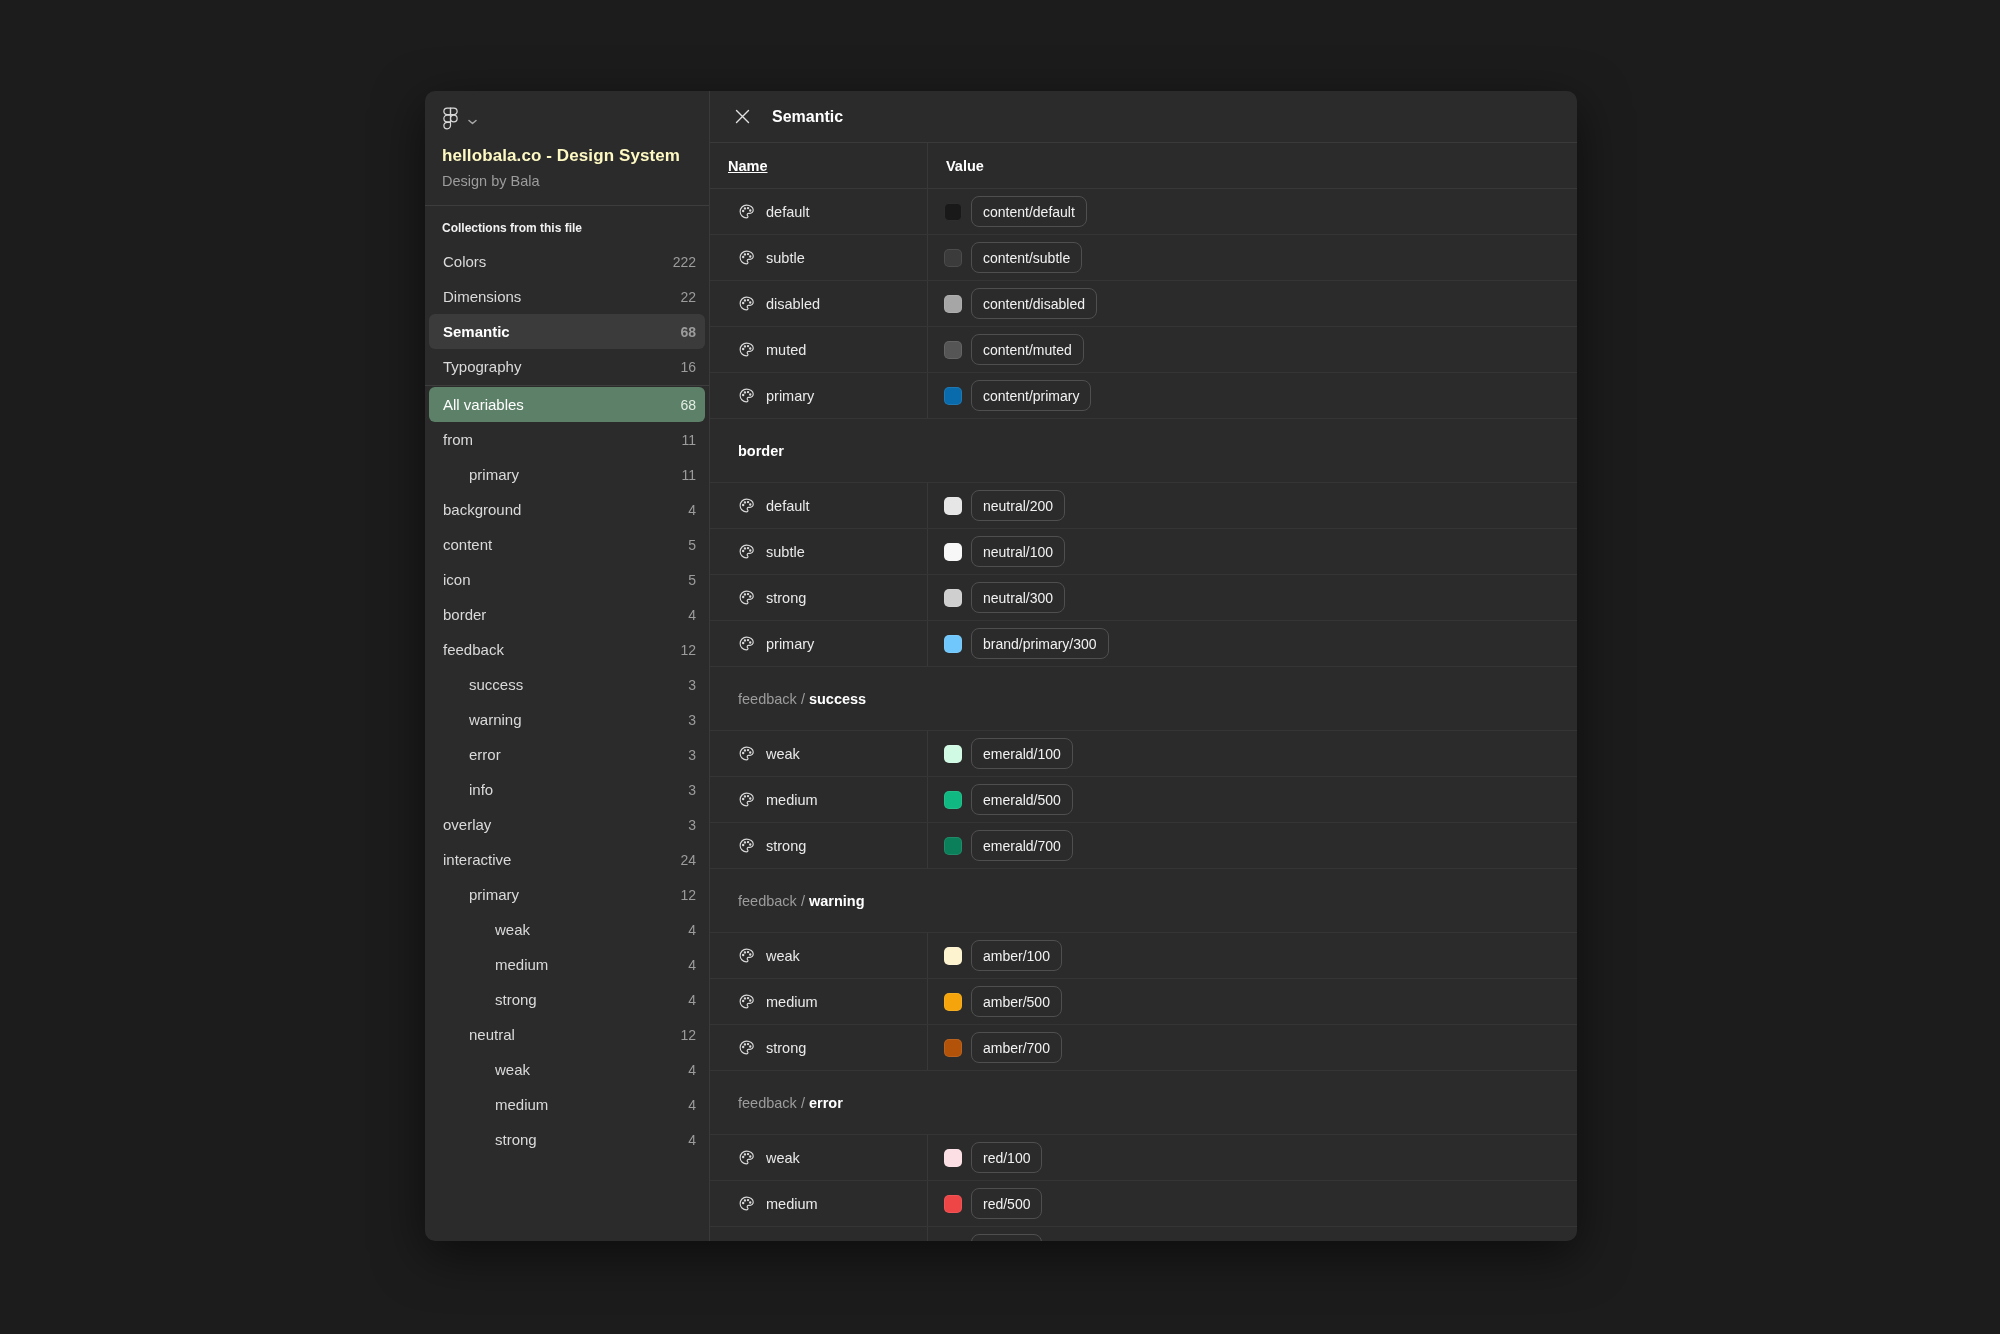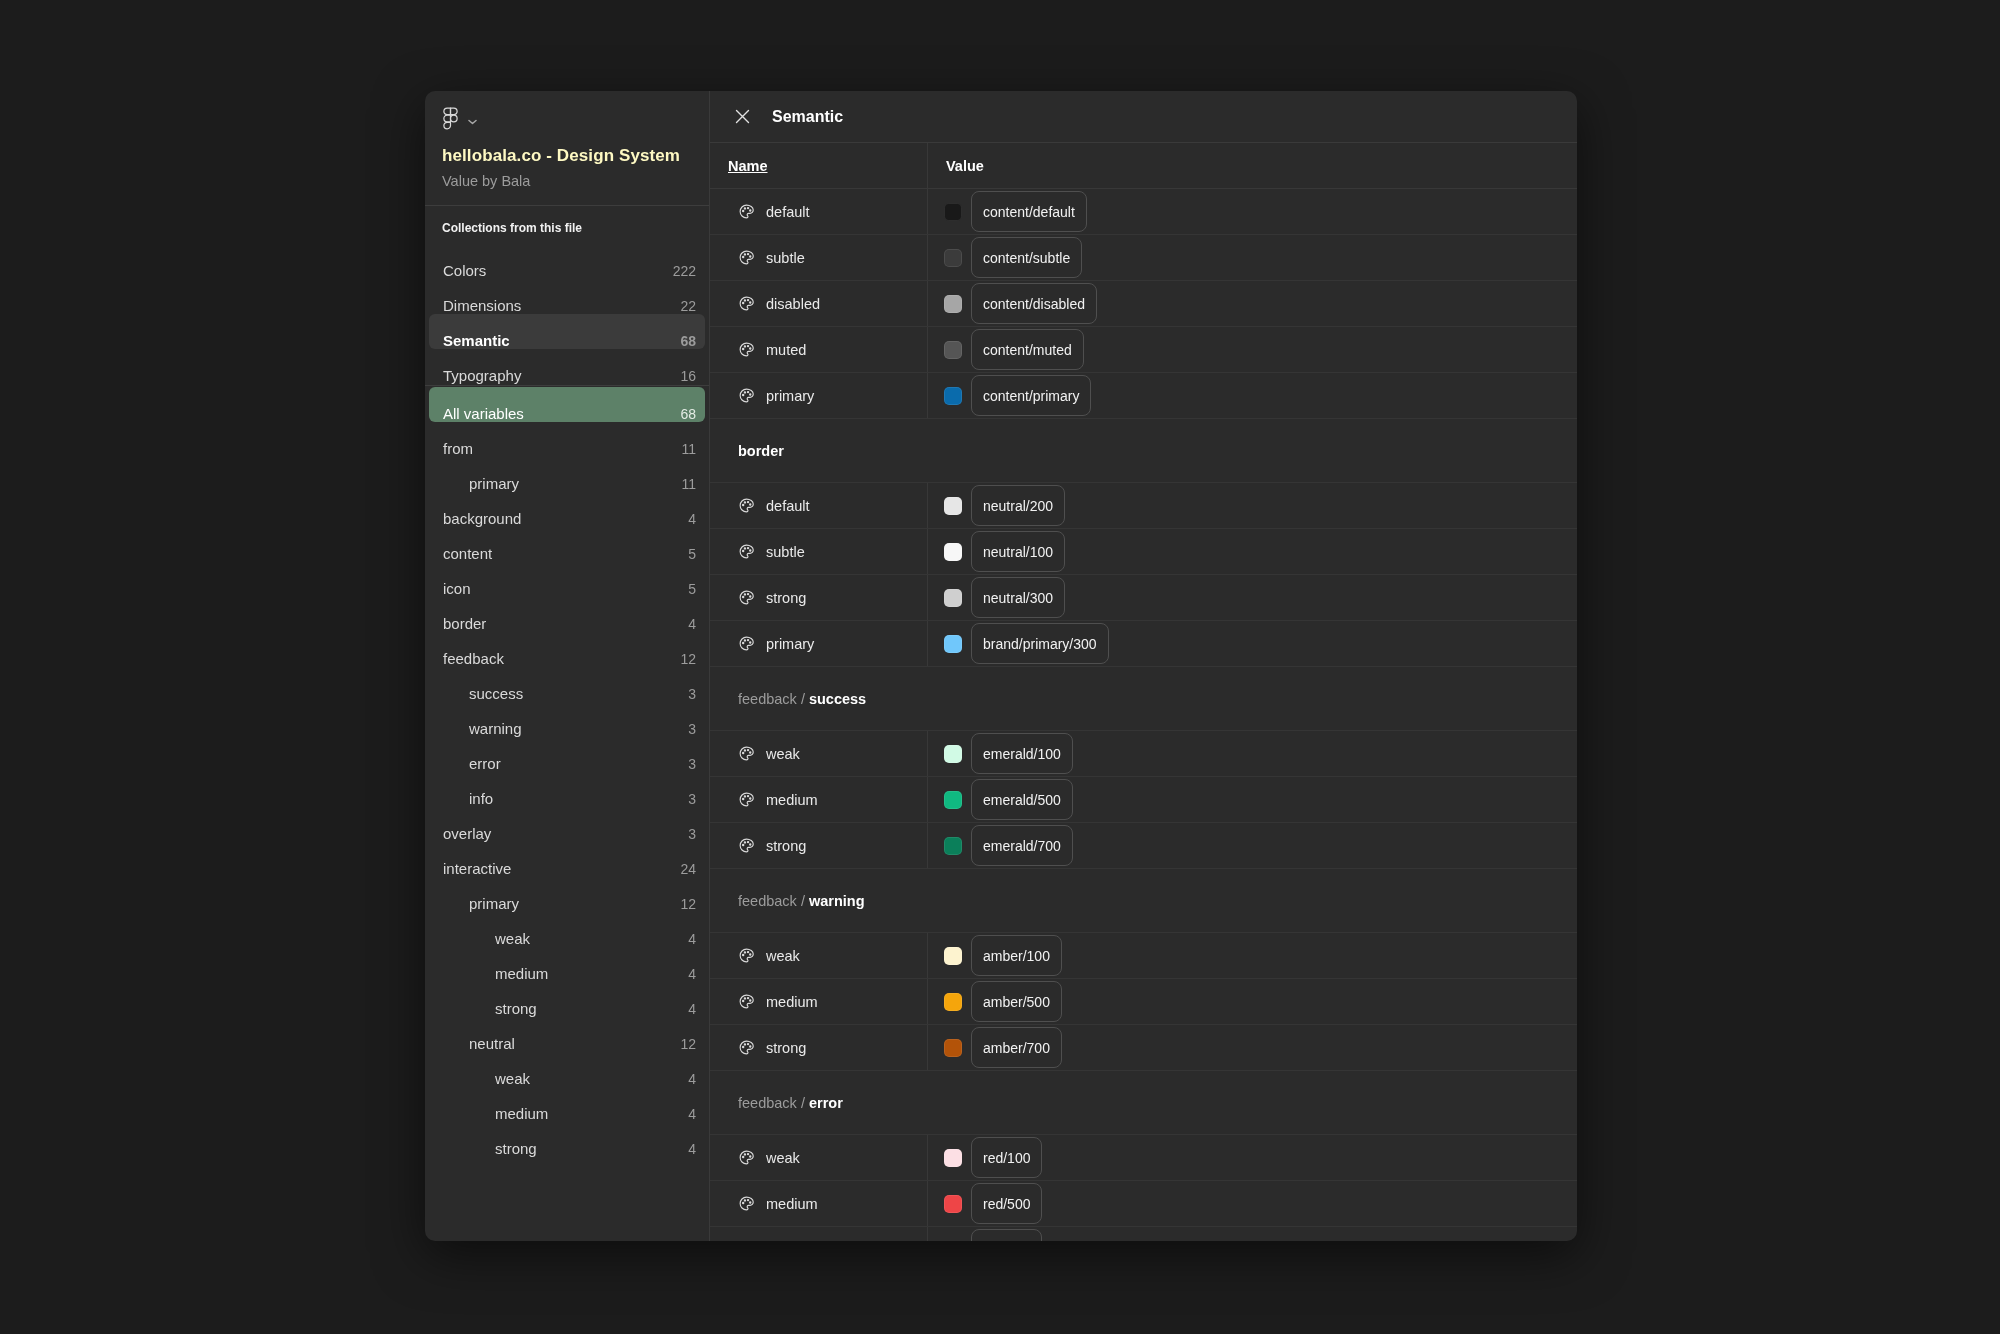--- a/index.html
+++ b/index.html
@@ -25,21 +25,21 @@
     border-right:1px solid #3a3a3a;
     padding:16px 17px 0 17px;
   }
   .logo-row{display:flex;align-items:center;gap:9px;height:26px;}
   .file-title{margin-top:13px;font-size:17px;font-weight:700;color:#fef9c3;letter-spacing:.1px;}
   .file-subtitle{margin-top:7px;font-size:14.5px;color:#9c9c9c;}
   .sb-hdivider{height:1px;background:#3d3d3d;margin:16px -17px 0 -17px;}
   .collections-label{margin-top:15px;font-size:12px;font-weight:700;color:#f2f2f2;}
   .sb-list{margin:9px -13px 0 -13px;}
   .sb-item{
-    height:35px;display:flex;align-items:flex-end;
+    height:35px;display:flex;align-items:center;
     border-radius:6px;
     padding:0 9px 0 14px;
     font-size:15px;color:#dadada;
     cursor:default;
   }
   .sb-item .sb-label{flex:1;white-space:nowrap;overflow:hidden;}
   .sb-item .sb-count{font-size:14px;color:#9c9c9c;margin-left:8px;}
   .sb-item.lvl2{padding-left:40px;}
   .sb-item.lvl3{padding-left:66px;}
   .sb-item.hl{background:#3b3b3b;font-weight:700;color:#ffffff;}
@@ -67,21 +67,21 @@
     display:flex;align-items:center;gap:11px;
     padding-left:28px;
     font-size:14.5px;color:#eaeaea;
   }
   .cell-value{flex:1;display:flex;align-items:center;gap:9px;padding-left:16px;}
   .swatch{
     width:18px;height:18px;border-radius:5px;flex:none;
     box-shadow:inset 0 0 0 1px rgba(255,255,255,.09);
   }
   .pill{
-    height:41px;box-sizing:border-box;
+    height:31px;box-sizing:border-box;
     border:1px solid #4f4f4f;border-radius:8px;
     display:flex;align-items:center;
     padding:0 11px;
     font-size:14px;color:#f2f2f2;white-space:nowrap;
   }
   .section-band{
     height:63px;display:flex;align-items:center;
     padding-left:28px;
     border-bottom:1px solid #353535;
     font-size:14.5px;color:#9c9c9c;
@@ -107,21 +107,21 @@
         </svg>
       </span>
       <span>
         <svg width="9" height="6" viewBox="0 0 9 6" class="icon-stroke" style="stroke:#a8a8a8">
           <path d="M1 1.5 L4.5 4.5 L8 1.5"></path>
         </svg>
       </span>
     </div>
 
     <div class="file-title">hellobala.co - Design System</div>
-    <div class="file-subtitle">Value by Bala</div>
+    <div class="file-subtitle">Design by Bala</div>
 
     <div class="sb-hdivider"></div>
 
     <div class="collections-label">Collections from this file</div>
 
     <div class="sb-list" id="sb-list">
         <div class="sb-item lvl1">
           <span class="sb-label">Colors</span>
           <span class="sb-count">222</span>
         </div>

